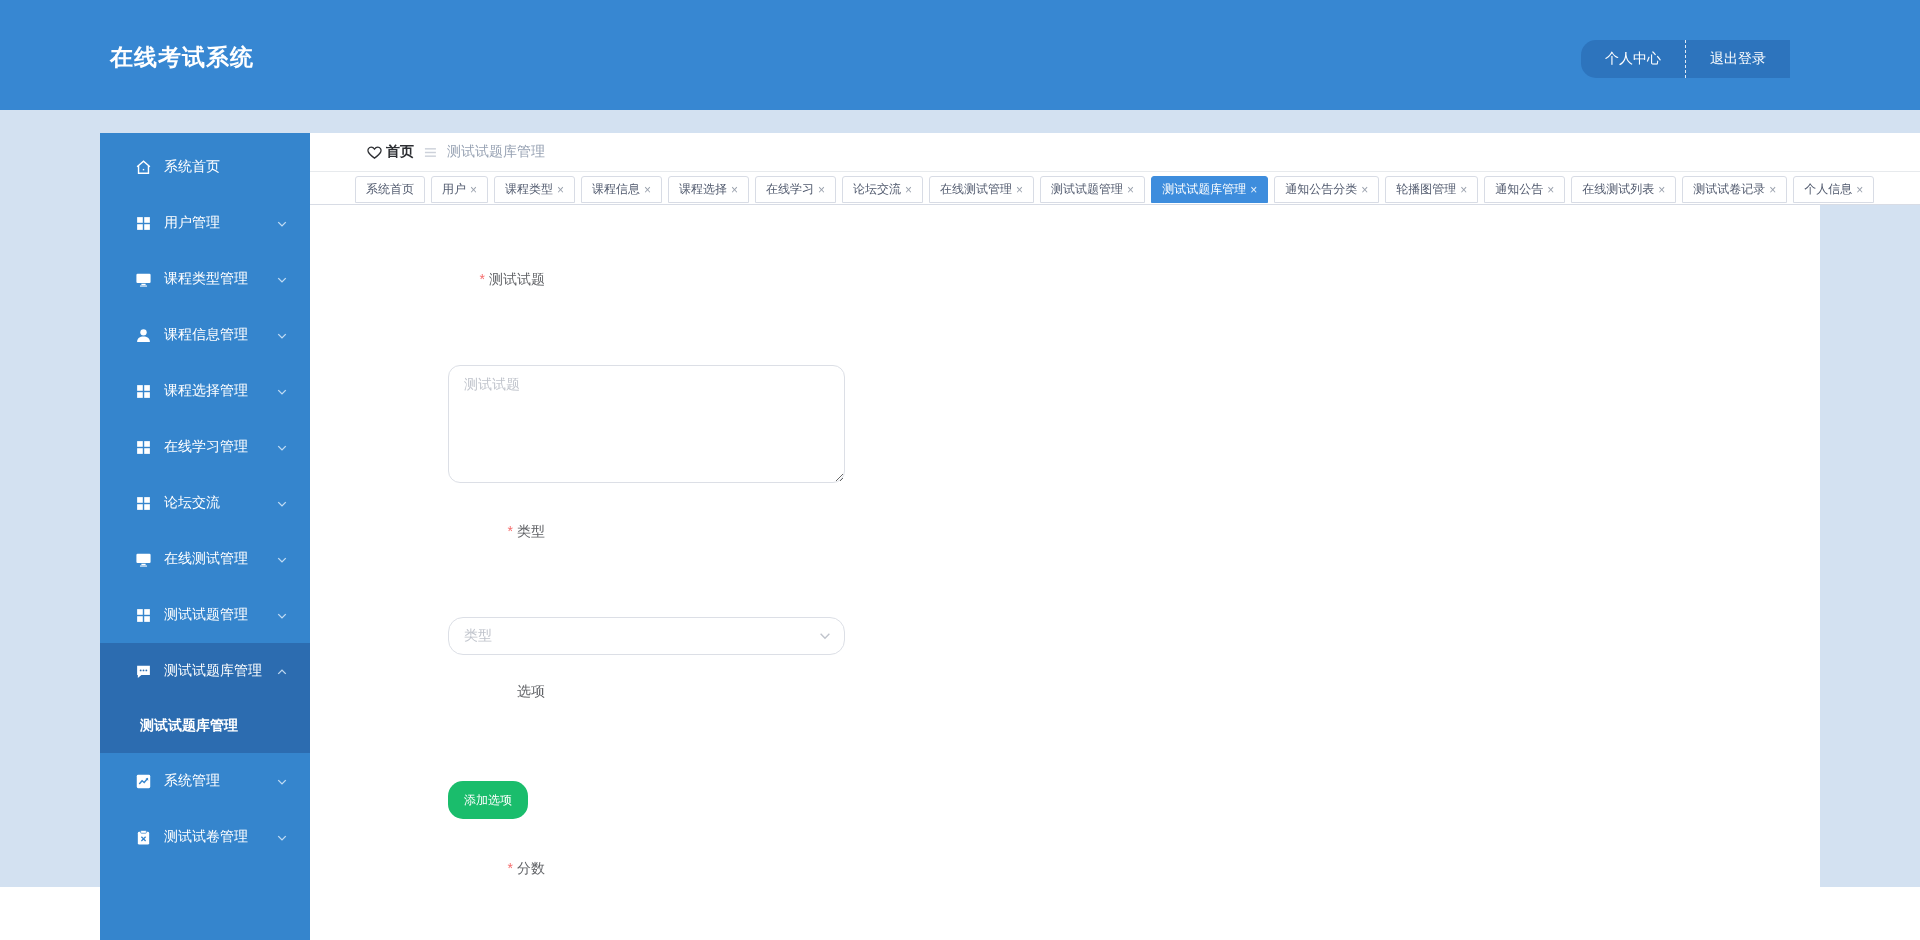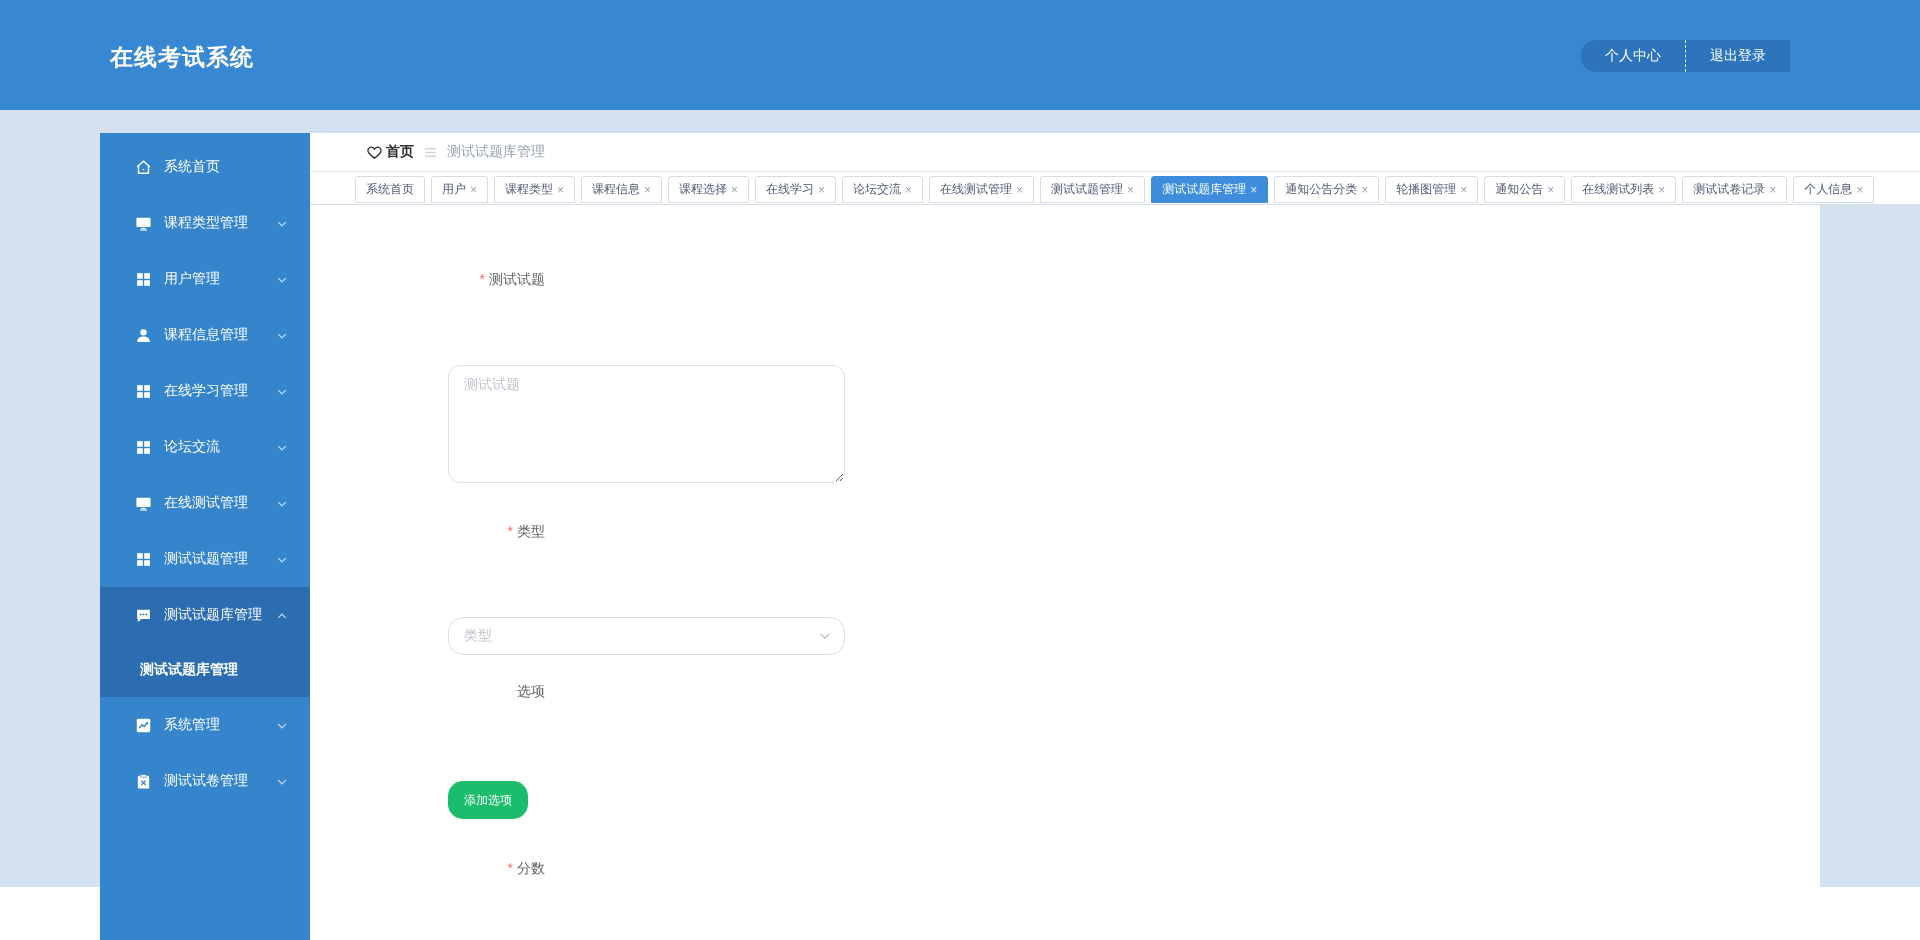--- a/index.html
+++ b/index.html
@@ -3,21 +3,21 @@
 <meta charset="utf-8">
 <style>
   * { margin:0; padding:0; box-sizing:border-box; }
   html,body { width:1920px; height:940px; background:#ffffff; overflow:hidden;
     font-family:"Liberation Sans","DejaVu Sans",sans-serif; }
   .stage { position:absolute; top:0; left:0; width:1920px; height:940px; }
 
   
   .header { position:absolute; top:0; left:0; width:1920px; height:110px; background:#3787d2; z-index:5; }
   .app-title { position:absolute; left:110px; top:42px; color:#fff; font-size:23px; font-weight:bold; letter-spacing:1px; }
-  .header-actions { position:absolute; right:130px; top:40px; height:32px; display:flex; align-items:stretch;
+  .header-actions { position:absolute; right:130px; top:40px; height:38px; display:flex; align-items:stretch;
     background:#2d74bd; border-radius:15px 0 0 15px; overflow:hidden; }
   .header-action { display:flex; align-items:center; padding:0 24px; color:#fff; font-size:14px; cursor:pointer; }
   .header-action + .header-action { border-left:1px dashed rgba(255,255,255,.85); }
 
   
   .page-bg { position:absolute; top:110px; left:0; width:1920px; height:777px; background:#d3e1f1; }
 
   
   .sidebar { position:absolute; left:100px; top:133px; width:210px; height:807px; background:#3585cd; padding-top:6px; z-index:4; }
   .menu-item { position:relative; height:56px; display:flex; align-items:center; padding-left:35px; color:#fff; font-size:14px; cursor:pointer; }
@@ -103,56 +103,72 @@
               <path d="M11 15h2"></path>
             </svg>
           </span>
           <span class="mi-label">系统首页</span>
         </div>
       </div>
       <div class="menu-group">
         <div class="menu-item">
           <span class="mi-icon">
             <svg viewBox="0 0 24 24" fill="#fff">
-              <rect x="2" y="4" width="20" height="13" rx="1.5"></rect>
-              <rect x="9" y="18" width="6" height="2"></rect>
-              <rect x="7" y="20.5" width="10" height="1.5"></rect>
-            </svg>
-          </span>
-          <span class="mi-label">课程类型管理</span>
-          <span class="mi-chevron"><svg viewBox="0 0 16 16" fill="none" stroke="#d9ebfb" stroke-width="1.8">
-              <polyline points="3,5.5 8,10.5 13,5.5"></polyline>
-            </svg></span>
-        </div>
-      </div>
-      <div class="menu-group">
-        <div class="menu-item">
-          <span class="mi-icon">
-            <svg viewBox="0 0 24 24" fill="#fff">
               <rect x="3" y="3" width="8" height="8"></rect>
               <rect x="13" y="3" width="8" height="8"></rect>
               <rect x="3" y="13" width="8" height="8"></rect>
               <rect x="13" y="13" width="8" height="8"></rect>
             </svg>
           </span>
           <span class="mi-label">用户管理</span>
           <span class="mi-chevron"><svg viewBox="0 0 16 16" fill="none" stroke="#d9ebfb" stroke-width="1.8">
               <polyline points="3,5.5 8,10.5 13,5.5"></polyline>
             </svg></span>
         </div>
       </div>
       <div class="menu-group">
         <div class="menu-item">
           <span class="mi-icon">
             <svg viewBox="0 0 24 24" fill="#fff">
+              <rect x="2" y="4" width="20" height="13" rx="1.5"></rect>
+              <rect x="9" y="18" width="6" height="2"></rect>
+              <rect x="7" y="20.5" width="10" height="1.5"></rect>
+            </svg>
+          </span>
+          <span class="mi-label">课程类型管理</span>
+          <span class="mi-chevron"><svg viewBox="0 0 16 16" fill="none" stroke="#d9ebfb" stroke-width="1.8">
+              <polyline points="3,5.5 8,10.5 13,5.5"></polyline>
+            </svg></span>
+        </div>
+      </div>
+      <div class="menu-group">
+        <div class="menu-item">
+          <span class="mi-icon">
+            <svg viewBox="0 0 24 24" fill="#fff">
               <circle cx="12" cy="7.5" r="4.5"></circle>
               <path d="M3 21c0-5 4-7.5 9-7.5s9 2.5 9 7.5z"></path>
             </svg>
           </span>
           <span class="mi-label">课程信息管理</span>
+          <span class="mi-chevron"><svg viewBox="0 0 16 16" fill="none" stroke="#d9ebfb" stroke-width="1.8">
+              <polyline points="3,5.5 8,10.5 13,5.5"></polyline>
+            </svg></span>
+        </div>
+      </div>
+      <div class="menu-group">
+        <div class="menu-item">
+          <span class="mi-icon">
+            <svg viewBox="0 0 24 24" fill="#fff">
+              <rect x="3" y="3" width="8" height="8"></rect>
+              <rect x="13" y="3" width="8" height="8"></rect>
+              <rect x="3" y="13" width="8" height="8"></rect>
+              <rect x="13" y="13" width="8" height="8"></rect>
+            </svg>
+          </span>
+          <span class="mi-label">课程选择管理</span>
           <span class="mi-chevron"><svg viewBox="0 0 16 16" fill="none" stroke="#d9ebfb" stroke-width="1.8">
               <polyline points="3,5.5 8,10.5 13,5.5"></polyline>
             </svg></span>
         </div>
       </div>
       <div class="menu-group">
         <div class="menu-item">
           <span class="mi-icon">
             <svg viewBox="0 0 24 24" fill="#fff">
               <rect x="3" y="3" width="8" height="8"></rect>

